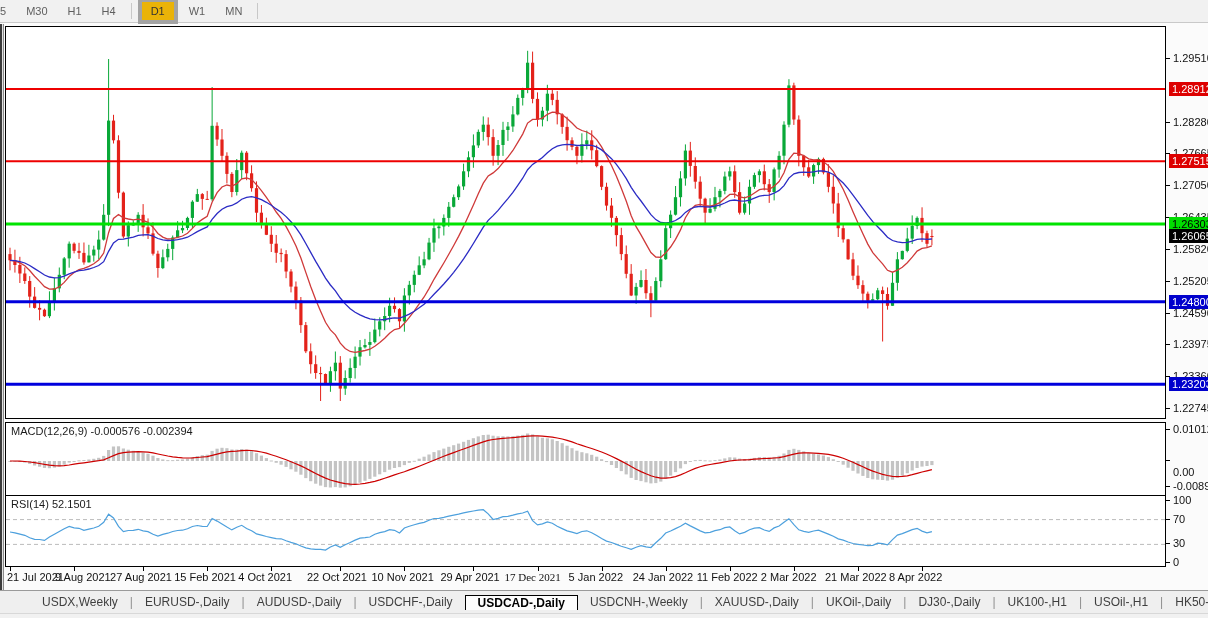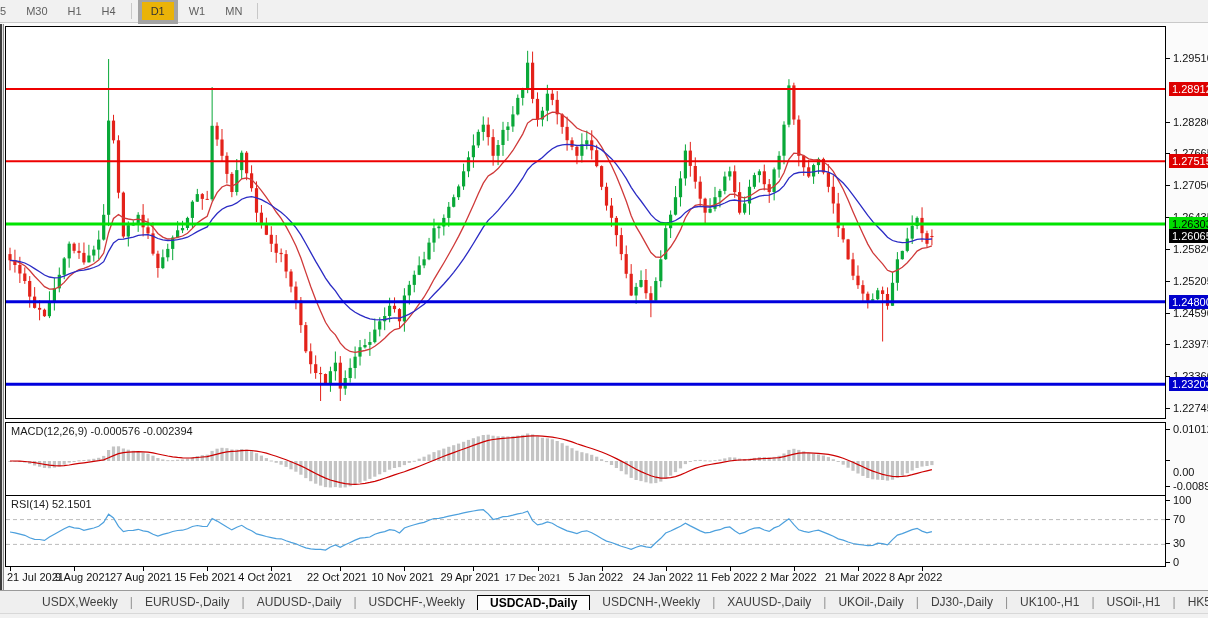--- a/index.html
+++ b/index.html
@@ -750,21 +750,21 @@
       <div class="date-lbl" style="left: 884.05px;">8 Apr 2022</div>
     </div>
 
   <div id="tabbar">
       <div class="tab">USDX,Weekly</div>
       <div class="tab-sep">|</div>
       <div class="tab">EURUSD-,Daily</div>
       <div class="tab-sep">|</div>
       <div class="tab">AUDUSD-,Daily</div>
       <div class="tab-sep">|</div>
-      <div class="tab">USDCHF-,Weekly</div>
+      <div class="tab">USDCHF-,Daily</div>
       <div class="tab active">USDCAD-,Daily</div>
       <div class="tab">USDCNH-,Weekly</div>
       <div class="tab-sep">|</div>
       <div class="tab">XAUUSD-,Daily</div>
       <div class="tab-sep">|</div>
       <div class="tab">UKOil-,Daily</div>
       <div class="tab-sep">|</div>
       <div class="tab">DJ30-,Daily</div>
       <div class="tab-sep">|</div>
       <div class="tab">UK100-,H1</div>

